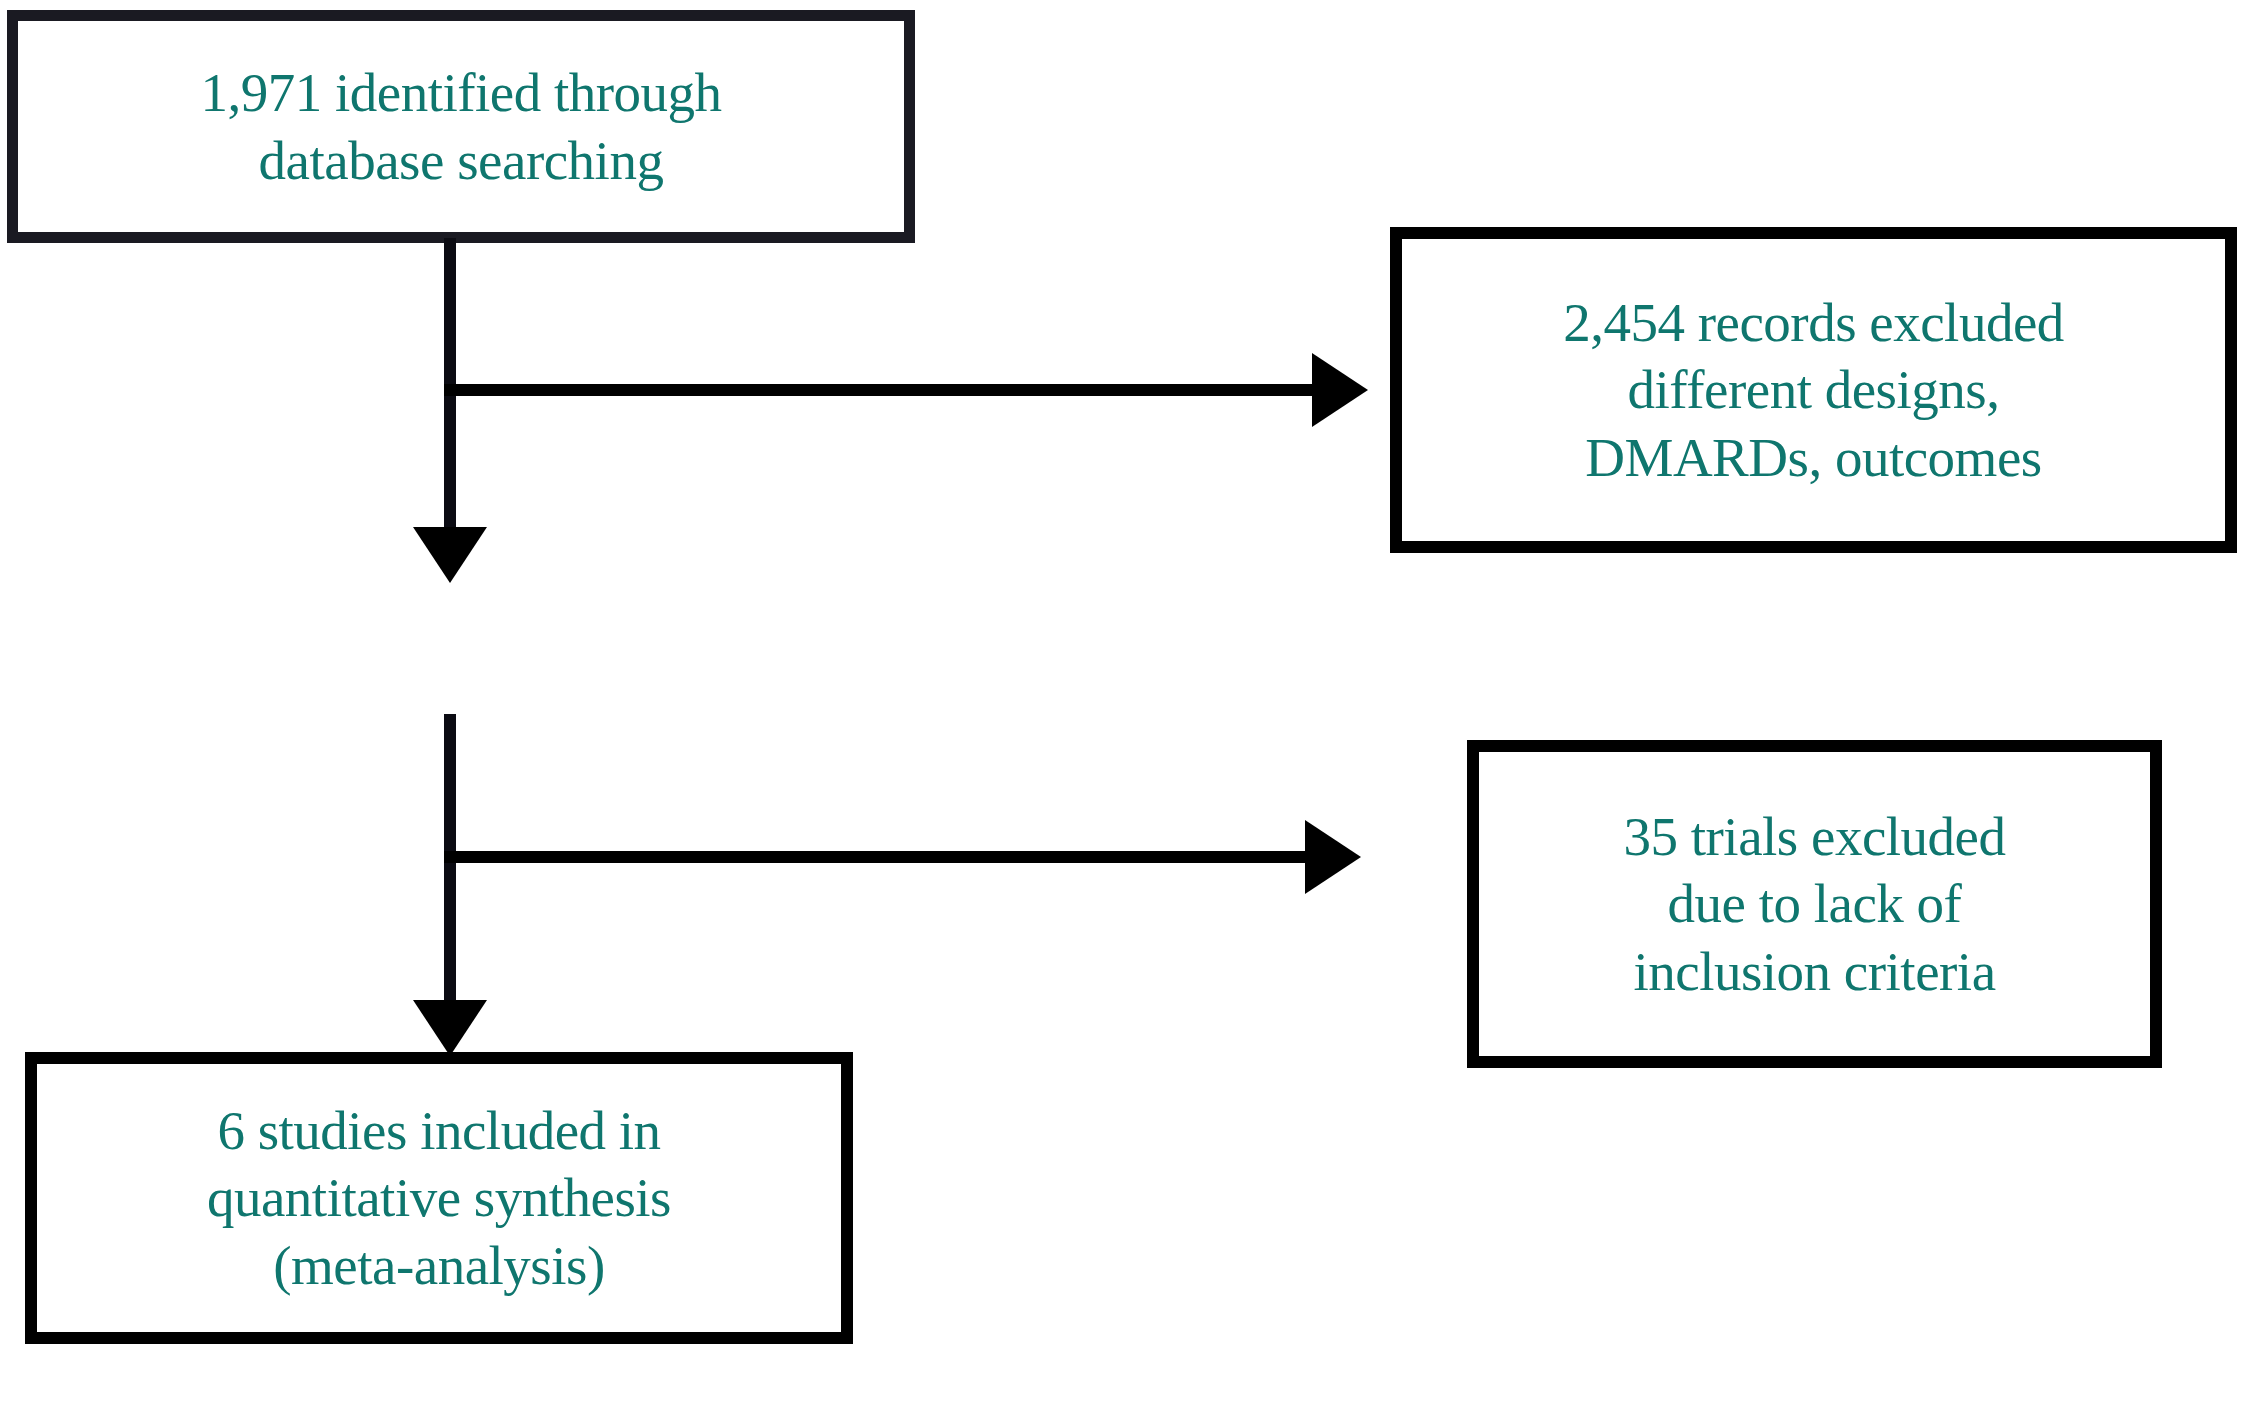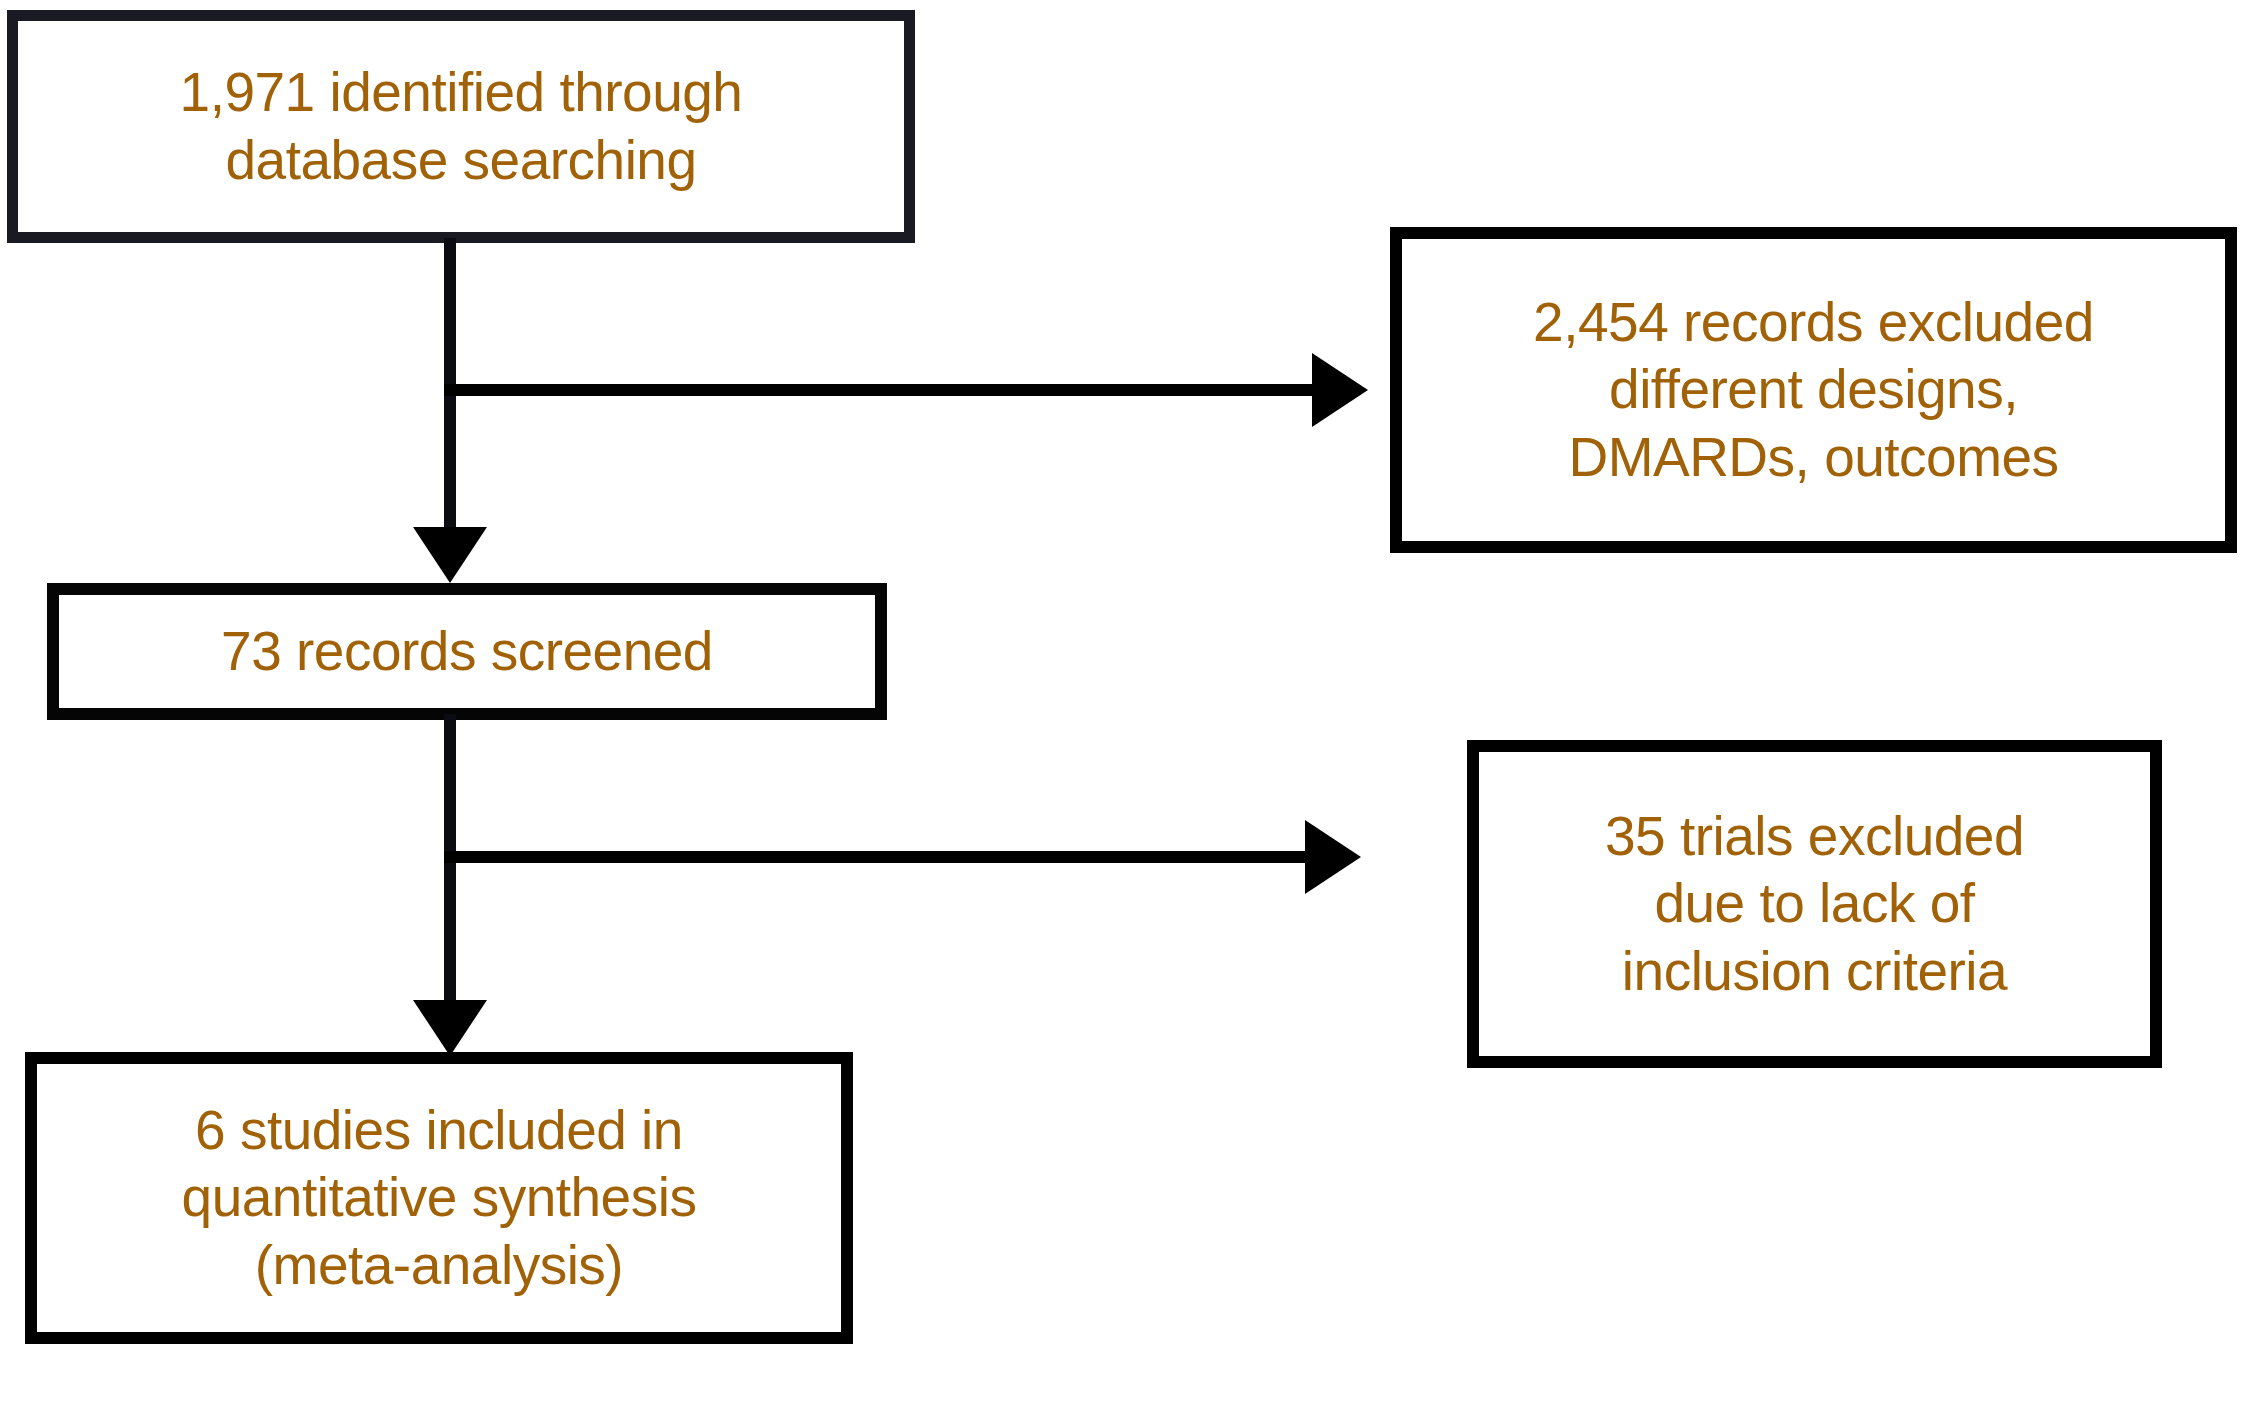--- a/index.html
+++ b/index.html
@@ -20,24 +20,24 @@
     position: absolute;
     box-sizing: border-box;
     background: #ffffff;
     border: 11px solid #1a1a22;
     display: flex;
     align-items: center;
     justify-content: center;
     text-align: center;
   }
   .flow-box .box-text {
-    font-family: Liberation Sans, sans-serif;
+    font-family: Liberation Serif, serif;
     font-size: 55px;
     line-height: 1.22;
-    color: #a16207;
+    color: #0f766e;
     letter-spacing: -0.5px;
     white-space: pre-line;
     padding: 0 14px;
   }
   
   #box-identified {
     left: 7px;  top: 10px;   width: 908px; height: 233px;
   }
   #box-excluded-records {
     left: 1390px; top: 227px; width: 847px; height: 326px;
@@ -103,23 +103,20 @@
     <span class="box-text">1,971 identified through
 database searching</span>
   </div>
 
   <div class="flow-box" id="box-excluded-records">
     <span class="box-text">2,454 records excluded
 different designs,
 DMARDs, outcomes</span>
   </div>
 
-  <div class="flow-box" id="box-screened">
-    <span class="box-text">73 records screened</span>
-  </div>
 
   <div class="flow-box" id="box-excluded-trials">
     <span class="box-text">35 trials excluded
 due to lack of
 inclusion criteria</span>
   </div>
 
   <div class="flow-box" id="box-included">
     <span class="box-text">6 studies included in
 quantitative synthesis

